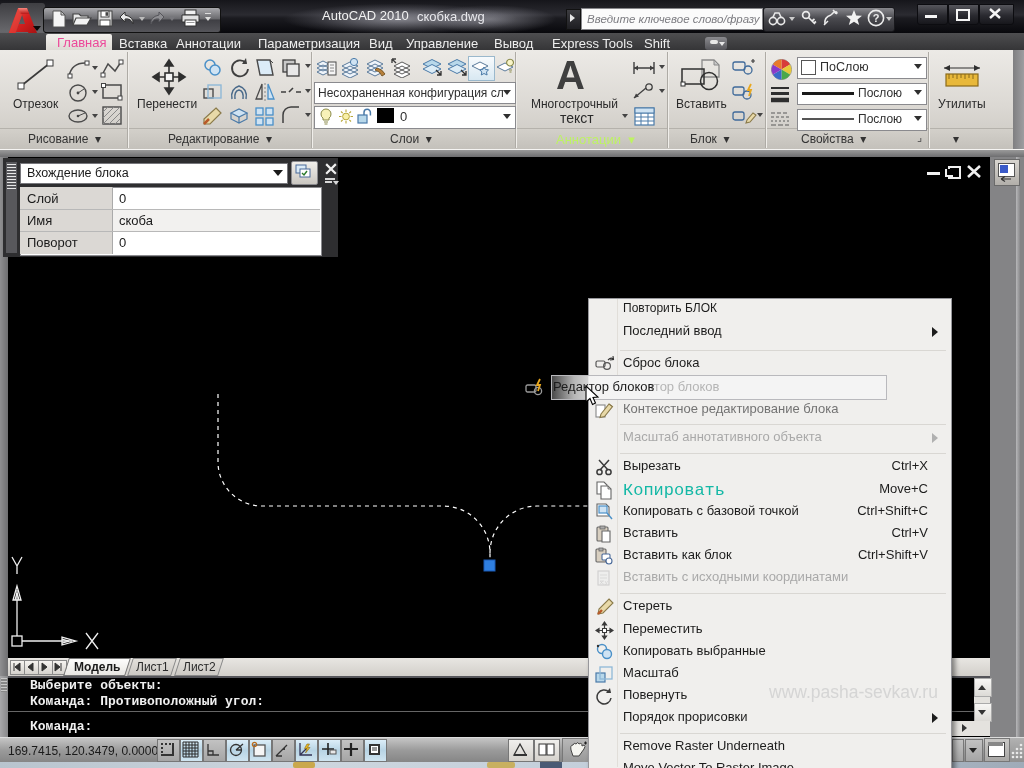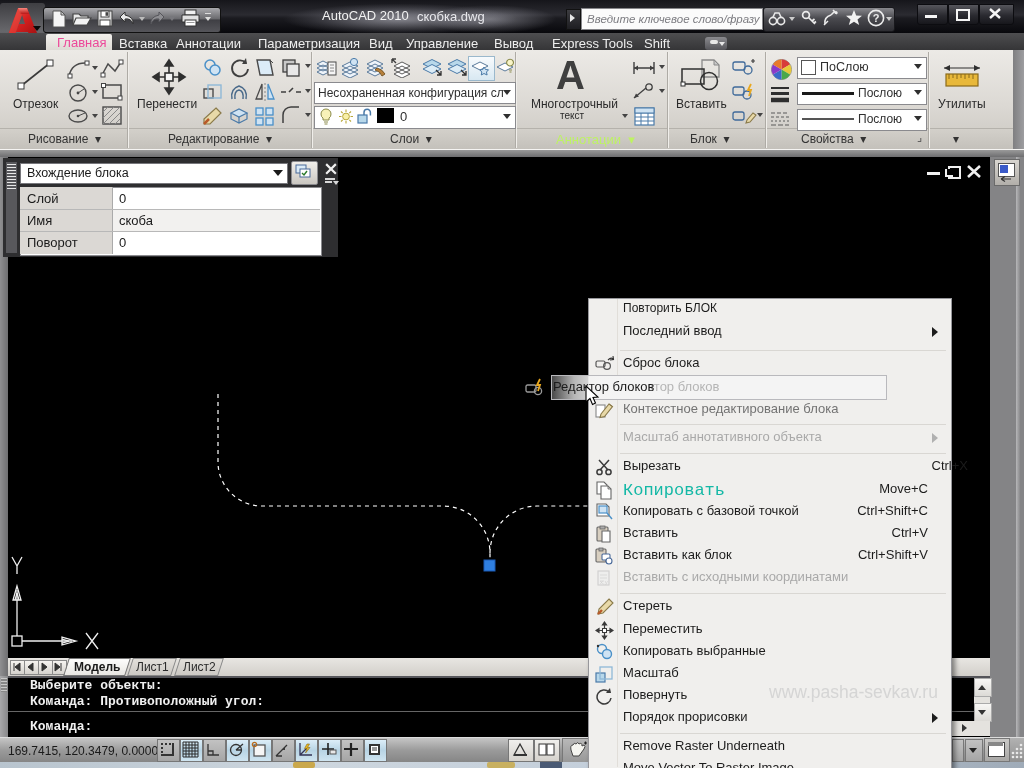--- a/index.html
+++ b/index.html
@@ -326,21 +326,21 @@
 <svg class="abs" style="left:356px;top:107px" width="18" height="18" viewBox="0 0 18 18">
       <rect x="2" y="8" width="9" height="8" fill="#b8d8ea" stroke="#4a7aa8" stroke-width="1.2"></rect>
       <path d="M8 8 V5.5 A3.2 3.2 0 0 1 14.4 5.5 V8.5" fill="none" stroke="#4a7aa8" stroke-width="1.5"></path>
     </svg>
 <div class="abs" style="left:377px;top:108px;width:17px;height:15px;background:#000;"></div>
 <div class="tx" style="left:400px;top:109px;font-size:13px;color:#2f2f2f;">0</div>
 <div class="abs" style="left:503px;top:114px;width:0;height:0;border-left:4px solid transparent;border-right:4px solid transparent;border-top:5px solid #2f2f2f;"></div>
 
 <div class="tx" style="left:556px;top:53px;font-size:40px;color:#3f3f3f;font-weight:bold;">A</div>
 <div class="tx" style="left:531px;top:97px;font-size:12px;color:#2a2a2a;">Многострочный</div>
-<div class="tx" style="left:560px;top:110px;font-size:10px;color:#2a2a2a;">текст</div>
+<div class="tx" style="left:560px;top:110px;font-size:14px;color:#2a2a2a;">текст</div>
 <div class="abs" style="left:622px;top:114px;width:0;height:0;border-left:3px solid transparent;border-right:3px solid transparent;border-top:4px solid #444;"></div>
 <svg class="abs" style="left:632px;top:60px" width="24" height="16" viewBox="0 0 24 16">
       <path d="M2 2 V14 M22 2 V14 M2 8 H22" stroke="#3f3f3f" stroke-width="1.4"></path>
       <path d="M2 8 l4 -2.5 v5 Z M22 8 l-4 -2.5 v5 Z" fill="#3f3f3f"></path>
     </svg>
 <div class="abs" style="left:659px;top:65px;width:0;height:0;border-left:3px solid transparent;border-right:3px solid transparent;border-top:4px solid #444;"></div>
 <svg class="abs" style="left:632px;top:83px" width="24" height="17" viewBox="0 0 24 17">
       <path d="M2 15 L14 5" stroke="#3f3f3f" stroke-width="1.3"></path>
       <path d="M2 15 l5 -1.5 -3 -3 Z" fill="#3f3f3f"></path>
       <circle cx="17" cy="4" r="3.2" fill="none" stroke="#3f3f3f" stroke-width="1.3"></circle>
@@ -666,21 +666,21 @@
 <div class="abs" style="left:620px;top:424px;width:326px;height:1px;background:#d9d7d3;z-index:51;"></div>
 <div class="tx" style="left:623px;top:429px;font-size:13px;color:#a9a9a9;z-index:51;">Масштаб аннотативного объекта</div>
 <div class="abs" style="left:932px;top:433px;width:0;height:0;border-top:5px solid transparent;border-bottom:5px solid transparent;border-left:6px solid #b0b0b0;z-index:51;"></div>
 <div class="abs" style="left:620px;top:453px;width:326px;height:1px;background:#d9d7d3;z-index:51;"></div>
 <div class="tx" style="left:623px;top:458px;font-size:13px;color:#1c1c1c;z-index:51;">Вырезать</div>
 <svg class="abs" style="z-index:51;left:595px;top:458px" width="18" height="18" viewBox="0 0 18 18">
       <path d="M4 2 L13 12 M14 2 L5 12" stroke="#3a3a3a" stroke-width="1.5"></path>
       <circle cx="4.5" cy="14" r="2.6" fill="none" stroke="#3a3a3a" stroke-width="1.5"></circle>
       <circle cx="13.5" cy="14" r="2.6" fill="none" stroke="#3a3a3a" stroke-width="1.5"></circle>
     </svg>
-<div class="tx" style="left:968px;top:458px;font-size:13px;color:#1c1c1c;transform:translateX(-100%);z-index:51;">Ctrl+X</div>
+<div class="tx" style="left:928px;top:458px;font-size:13px;color:#1c1c1c;transform:translateX(-100%);z-index:51;">Ctrl+X</div>
 <div class="tx" style="left:623px;top:481px;font-size:17px;color:#14b8a6;z-index:51;font-family:Liberation Mono, monospace;">Копировать</div>
 <svg class="abs" style="z-index:51;left:595px;top:481px" width="18" height="19" viewBox="0 0 18 19">
       <path d="M2 1 h7 l3 3 v9 h-10 z" fill="#fff" stroke="#666" stroke-width="1.1"></path>
       <path d="M6 5 h7 l3 3 v10 h-10 z" fill="#fff" stroke="#666" stroke-width="1.1"></path>
       <path d="M13 5 l3 3 h-3 z" fill="#ccc" stroke="#666" stroke-width="0.8"></path>
     </svg>
 <div class="tx" style="left:928px;top:481px;font-size:13px;color:#1c1c1c;transform:translateX(-100%);z-index:51;">Move+C</div>
 <div class="tx" style="left:623px;top:503px;font-size:13px;color:#1c1c1c;z-index:51;">Копировать с базовой точкой</div>
 <svg class="abs" style="z-index:51;left:595px;top:503px" width="19" height="19" viewBox="0 0 19 19">
       <path d="M2 1 h9 l3 3 v9 h-12 z" fill="#fff" stroke="#666" stroke-width="1.1"></path>

